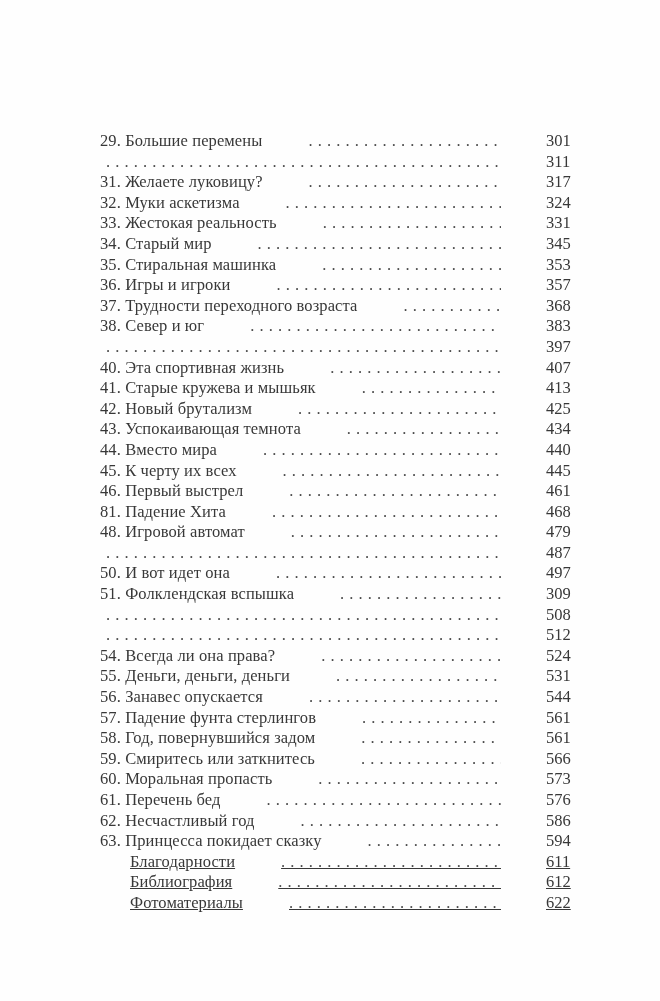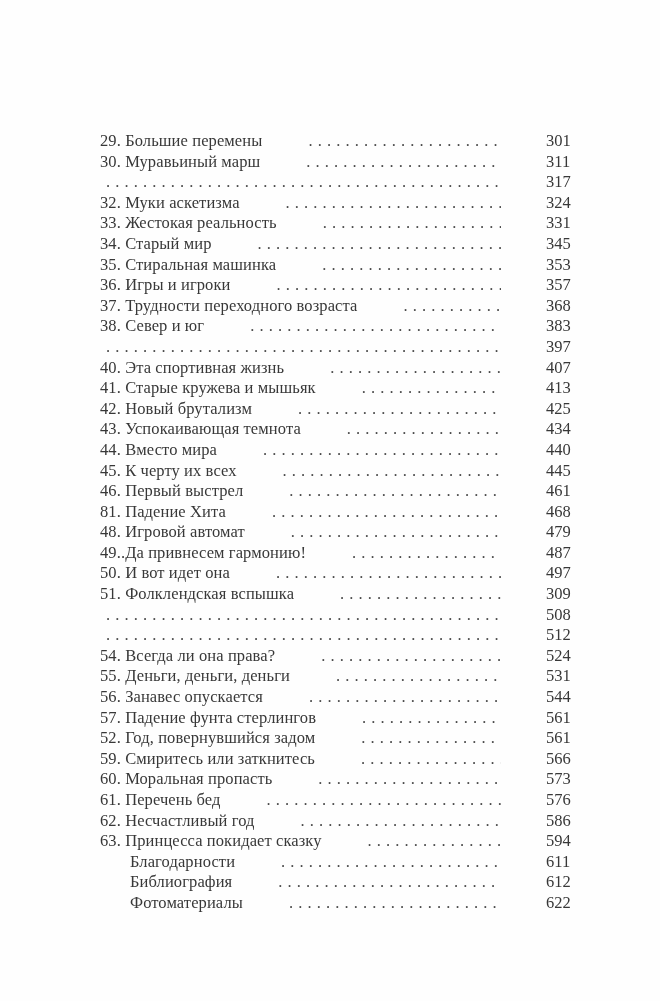--- a/index.html
+++ b/index.html
@@ -26,20 +26,21 @@
     display: flex;
     align-items: baseline;
     height: 20.6px;
     font-size: 16.5px;
     line-height: 20.6px;
     white-space: nowrap;
     gap: 40px;
   }
   .toc-row.indent {
     padding-left: 30px;
+    text-decoration: underline;
   }
   .entry-label {
     flex: 0 0 auto;
     letter-spacing: 0.1px;
   }
   .dot-leader {
     flex: 1 1 auto;
     overflow: hidden;
     margin: 0 5px 0 6px;
     letter-spacing: 0.5px;
@@ -55,25 +56,25 @@
 <body>
 
 <div class="page">
   <div class="toc" id="toc">
       <div class="toc-row">
         <span class="entry-label">29. Большие перемены</span>
         <span class="dot-leader">. . . . . . . . . . . . . . . . . . . . . . . . . . . . . . . . . . . . . . . . . . . . . . . . . . . . . . . . . . . . . . . . . . . . . . . . . . . . . . . . . . . . . . . . . . </span>
         <span class="page-number">301</span>
       </div>
       <div class="toc-row">
-        <span class="entry-label">30. Муравьиный марш</span>
         <span class="dot-leader">. . . . . . . . . . . . . . . . . . . . . . . . . . . . . . . . . . . . . . . . . . . . . . . . . . . . . . . . . . . . . . . . . . . . . . . . . . . . . . . . . . . . . . . . . . </span>
         <span class="page-number">311</span>
       </div>
       <div class="toc-row">
+        <span class="entry-label">31. Желаете луковицу?</span>
         <span class="dot-leader">. . . . . . . . . . . . . . . . . . . . . . . . . . . . . . . . . . . . . . . . . . . . . . . . . . . . . . . . . . . . . . . . . . . . . . . . . . . . . . . . . . . . . . . . . . </span>
         <span class="page-number">317</span>
       </div>
       <div class="toc-row">
         <span class="entry-label">32. Муки аскетизма</span>
         <span class="dot-leader">. . . . . . . . . . . . . . . . . . . . . . . . . . . . . . . . . . . . . . . . . . . . . . . . . . . . . . . . . . . . . . . . . . . . . . . . . . . . . . . . . . . . . . . . . . </span>
         <span class="page-number">324</span>
       </div>
       <div class="toc-row">
         <span class="entry-label">33. Жестокая реальность</span>
@@ -148,21 +149,20 @@
         <span class="entry-label">81. Падение Хита</span>
         <span class="dot-leader">. . . . . . . . . . . . . . . . . . . . . . . . . . . . . . . . . . . . . . . . . . . . . . . . . . . . . . . . . . . . . . . . . . . . . . . . . . . . . . . . . . . . . . . . . . </span>
         <span class="page-number">468</span>
       </div>
       <div class="toc-row">
         <span class="entry-label">48. Игровой автомат</span>
         <span class="dot-leader">. . . . . . . . . . . . . . . . . . . . . . . . . . . . . . . . . . . . . . . . . . . . . . . . . . . . . . . . . . . . . . . . . . . . . . . . . . . . . . . . . . . . . . . . . . </span>
         <span class="page-number">479</span>
       </div>
       <div class="toc-row">
-        <span class="entry-label">49..Да привнесем гармонию!</span>
         <span class="dot-leader">. . . . . . . . . . . . . . . . . . . . . . . . . . . . . . . . . . . . . . . . . . . . . . . . . . . . . . . . . . . . . . . . . . . . . . . . . . . . . . . . . . . . . . . . . . </span>
         <span class="page-number">487</span>
       </div>
       <div class="toc-row">
         <span class="entry-label">50. И вот идет она</span>
         <span class="dot-leader">. . . . . . . . . . . . . . . . . . . . . . . . . . . . . . . . . . . . . . . . . . . . . . . . . . . . . . . . . . . . . . . . . . . . . . . . . . . . . . . . . . . . . . . . . . </span>
         <span class="page-number">497</span>
       </div>
       <div class="toc-row">
         <span class="entry-label">51. Фолклендская вспышка</span>
@@ -191,21 +191,21 @@
         <span class="entry-label">56. Занавес опускается</span>
         <span class="dot-leader">. . . . . . . . . . . . . . . . . . . . . . . . . . . . . . . . . . . . . . . . . . . . . . . . . . . . . . . . . . . . . . . . . . . . . . . . . . . . . . . . . . . . . . . . . . </span>
         <span class="page-number">544</span>
       </div>
       <div class="toc-row">
         <span class="entry-label">57. Падение фунта стерлингов</span>
         <span class="dot-leader">. . . . . . . . . . . . . . . . . . . . . . . . . . . . . . . . . . . . . . . . . . . . . . . . . . . . . . . . . . . . . . . . . . . . . . . . . . . . . . . . . . . . . . . . . . </span>
         <span class="page-number">561</span>
       </div>
       <div class="toc-row">
-        <span class="entry-label">52. Год, повернувшийся задом</span>
+        <span class="entry-label">58. Год, повернувшийся задом</span>
         <span class="dot-leader">. . . . . . . . . . . . . . . . . . . . . . . . . . . . . . . . . . . . . . . . . . . . . . . . . . . . . . . . . . . . . . . . . . . . . . . . . . . . . . . . . . . . . . . . . . </span>
         <span class="page-number">561</span>
       </div>
       <div class="toc-row">
         <span class="entry-label">59. Смиритесь или заткнитесь</span>
         <span class="dot-leader">. . . . . . . . . . . . . . . . . . . . . . . . . . . . . . . . . . . . . . . . . . . . . . . . . . . . . . . . . . . . . . . . . . . . . . . . . . . . . . . . . . . . . . . . . . </span>
         <span class="page-number">566</span>
       </div>
       <div class="toc-row">
         <span class="entry-label">60. Моральная пропасть</span>

